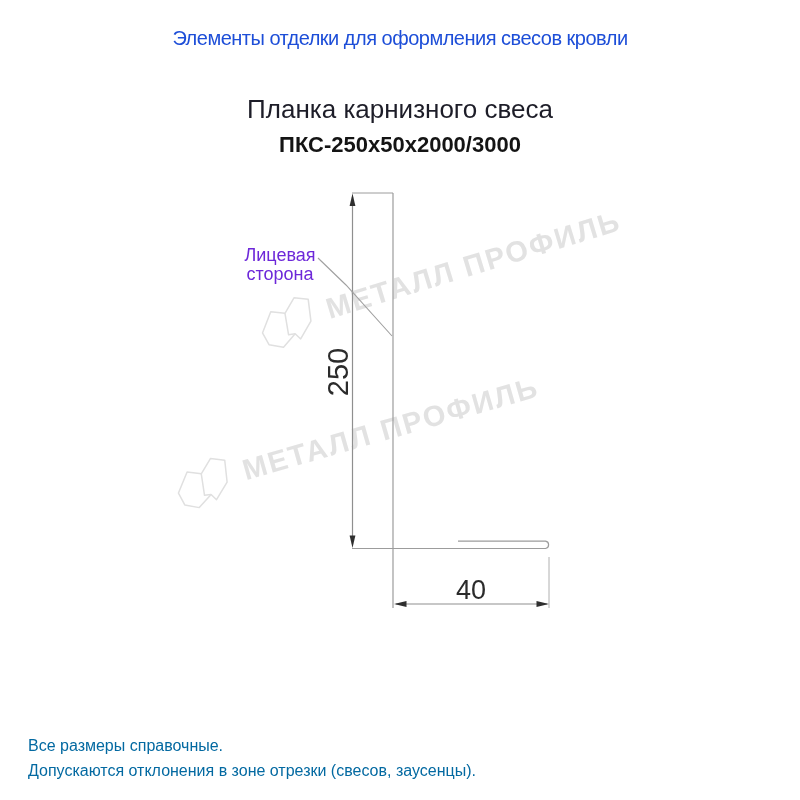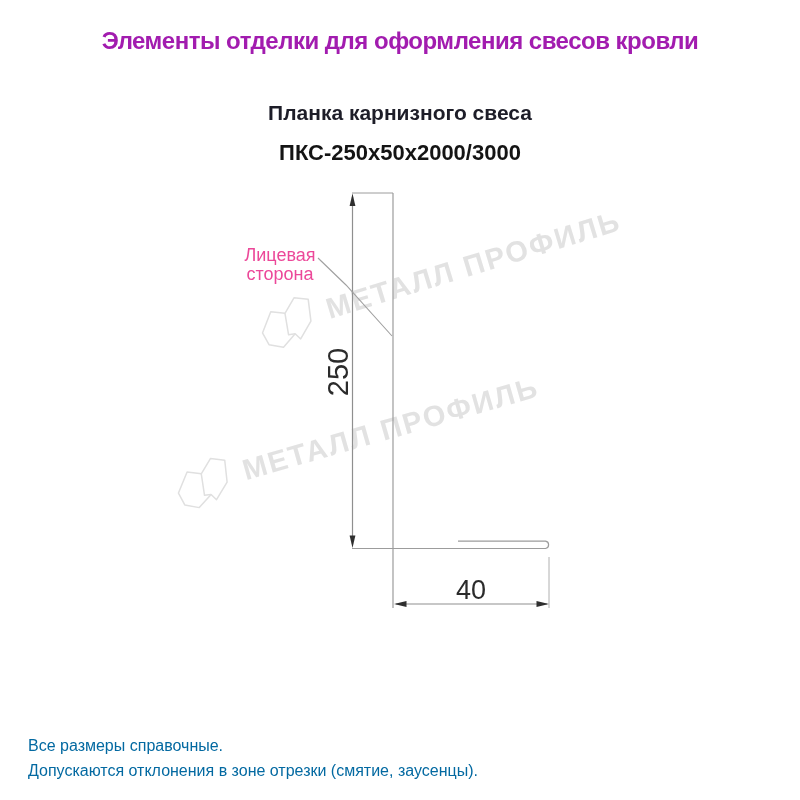--- a/index.html
+++ b/index.html
@@ -3,40 +3,40 @@
 <meta charset="utf-8">
 <style>
   html,body{margin:0;padding:0;}
   body{
     width:800px;height:800px;position:relative;overflow:hidden;
     background:#ffffff;
     font-family:"Liberation Sans", sans-serif;
     color:#1c1c1c;
   }
   .center-text{position:absolute;left:0;width:800px;text-align:center;}
-  .title{top:27px;font-size:24px;font-weight:700;letter-spacing:-0.5px;color:#a21caf;}
-  .subtitle{top:101px;font-size:21px;font-weight:700;color:#1d1d28;}
-  .product-code{top:140px;font-size:22px;font-weight:700;color:#141414;}
+  .title{top:27px;font-size:20px;font-weight:400;letter-spacing:-0.5px;color:#1d4ed8;}
+  .subtitle{top:94px;font-size:26px;font-weight:400;color:#1d1d28;}
+  .product-code{top:132px;font-size:22px;font-weight:700;color:#141414;}
 
   
   .watermark{
     position:absolute;display:flex;align-items:center;gap:12px;
     color:#e2e2e2;font-weight:700;font-size:29px;letter-spacing:2px;
     white-space:nowrap;transform-origin:0 50%;pointer-events:none;
   }
   .wm-upper{left:256px;top:306px;transform:rotate(-17deg);}
   .wm-lower{left:172px;top:466px;transform:rotate(-16deg);}
   .wm-logo{flex:0 0 auto;}
 
   
   .drawing{position:absolute;left:0;top:0;}
   .face-label{
     position:absolute;left:238px;top:246px;width:84px;
     text-align:center;font-size:18px;line-height:19px;
-    white-space:pre-line;color:#ec4899;
+    white-space:pre-line;color:#6d28d9;
   }
   .dim-height{
     position:absolute;left:312px;top:346px;width:52px;height:52px;
     display:flex;align-items:center;justify-content:center;
     transform:rotate(-90deg);
     font-size:29px;color:#2b2b2b;
   }
   .dim-width{
     position:absolute;left:441px;top:575px;width:60px;
     text-align:center;font-size:27px;color:#2b2b2b;
@@ -92,14 +92,14 @@
   <path d="M318 258 L346 285 L392 336" stroke="#a0a0a0" stroke-width="1.1" fill="none"></path>
 </svg>
 
 <div class="face-label">Лицевая
 сторона</div>
 <div class="dim-height">250</div>
 <div class="dim-width">40</div>
 
 <div class="footer">
   <div>Все размеры справочные.</div>
-  <div>Допускаются отклонения в зоне отрезки (смятие, заусенцы).</div>
+  <div>Допускаются отклонения в зоне отрезки (свесов, заусенцы).</div>
 </div>
 
 </body></html>

